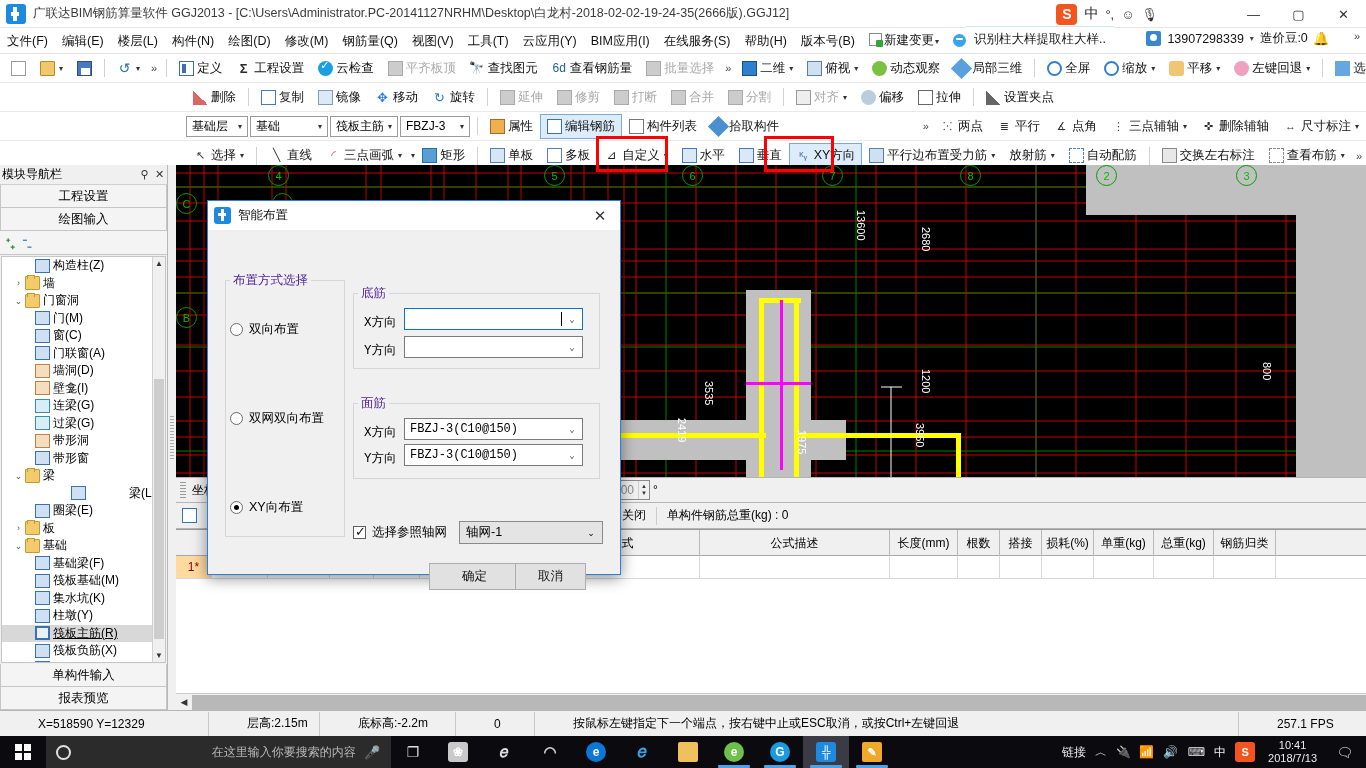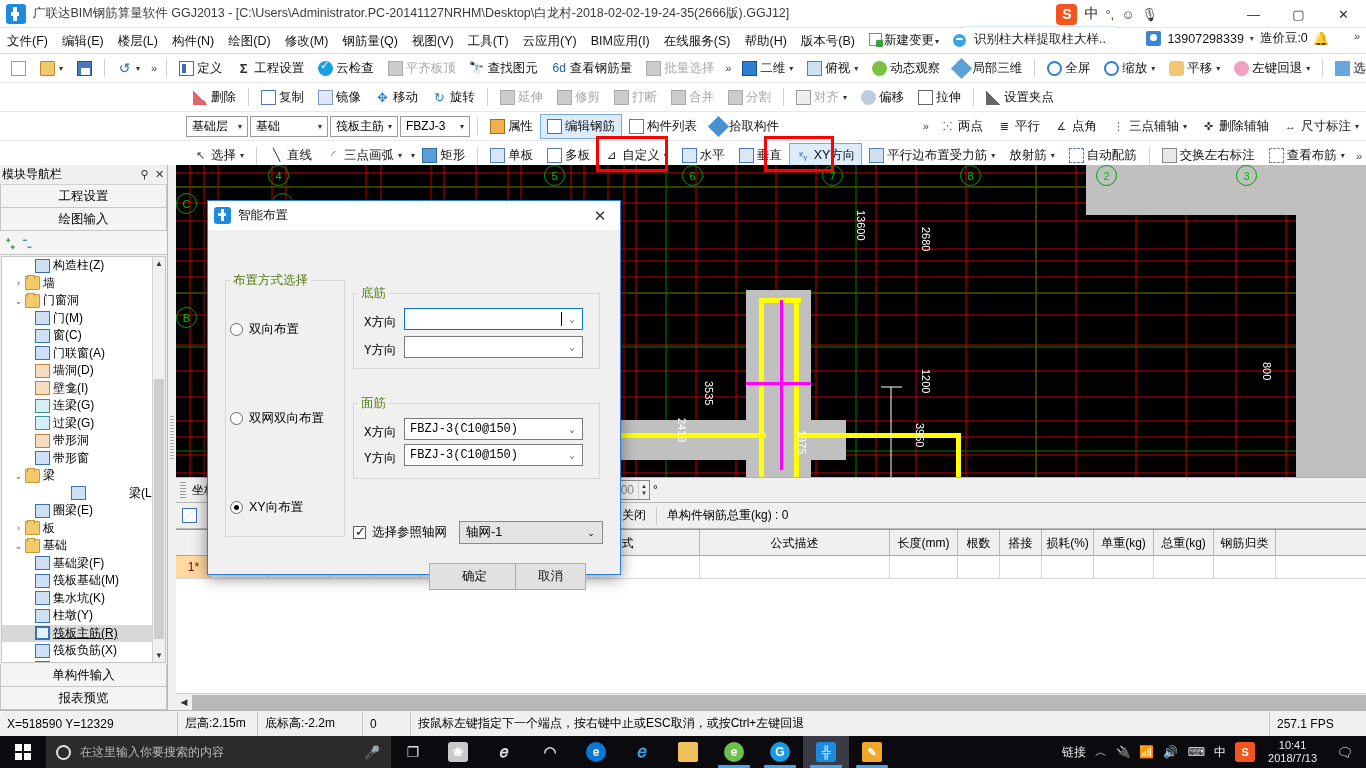--- a/index.html
+++ b/index.html
@@ -260,26 +260,26 @@
   .leftgrip { position:absolute; left:168px; top:165px; bottom:58px; width:8px;
     background:#f0f0f0; display:flex; align-items:center; justify-content:center; }
   .leftgrip i { width:4px; height:44px; background:repeating-linear-gradient(#aaa 0 1px, transparent 1px 3px); display:block; }
 
   
   .statusbar {
     position:absolute; left:0; right:0; bottom:32px; height:26px; background:#f0f0f0;
     border-top:1px solid #b5b5b5; display:flex; align-items:center; font-size:12px;
   }
   .sb-cell { height:24px; display:flex; align-items:center; padding:8px 7px;
-    border-right:1px solid #c8c8c8; white-space:nowrap; }
+    border-right:1px solid #c8c8c8; white-space:nowrap;margin-left:31px; }
 
   
   .taskbar {
     position:absolute; left:0; right:0; bottom:0; height:32px; background:#0a0a0f;
-    display:flex; align-items:center; color:#fff;
+    display:flex; align-items:center; color:#fff;text-align:right;
   }
   .tb-start { width:46px; height:32px; display:flex; align-items:center; justify-content:center; }
   .winlogo { width:16px; height:16px;
     background:
       linear-gradient(#fff,#fff) 0 0/7px 7px no-repeat,
       linear-gradient(#fff,#fff) 9px 0/7px 7px no-repeat,
       linear-gradient(#fff,#fff) 0 9px/7px 7px no-repeat,
       linear-gradient(#fff,#fff) 9px 9px/7px 7px no-repeat; }
   .tb-search { width:345px; height:32px; background:#2b2b2b; display:flex; align-items:center;
     padding-left:10px; gap:9px; }
@@ -312,21 +312,21 @@
   .dlg-ico:before { content:""; position:absolute; left:4px; top:2px; width:8px; height:12px;
     background:
       linear-gradient(#fff,#fff) 2.5px 0/3px 12px no-repeat,
       linear-gradient(#fff,#fff) 0 4px/8px 3px no-repeat; }
   .dlg-title .tt { flex:1; font-size:12.5px; color:#111; }
   .dlg-x { width:40px; height:29px; display:flex; align-items:center; justify-content:center;
     font-size:15px; color:#333; }
   .dlg-body { flex:1; position:relative; }
 
   .grp { position:absolute; border:1px solid #d6d6d6; }
-  .grp-lbl { position:absolute; background:#f0f0f0; padding:0 3px; font-size:12.5px; color:#4d7c0f; }
+  .grp-lbl { position:absolute; background:#f0f0f0; padding:0 3px; font-size:12.5px; color:#4c1d95; }
 
   .radio-row { position:absolute; display:flex; align-items:center; gap:6px; font-size:12.5px; }
   .radio { width:13px; height:13px; border:1px solid #6b6b6b; border-radius:50%; background:#fff;
     position:relative; flex:none; }
   .radio.on:after { content:""; position:absolute; left:3px; top:3px; width:5px; height:5px;
     background:#000; border-radius:50%; }
 
   .fld-lbl { position:absolute; font-size:12.5px; font-family:"Liberation Mono", monospace; }
   .combo {
     position:absolute; height:22px; border:1px solid #7a7a7a; background:#fff;

